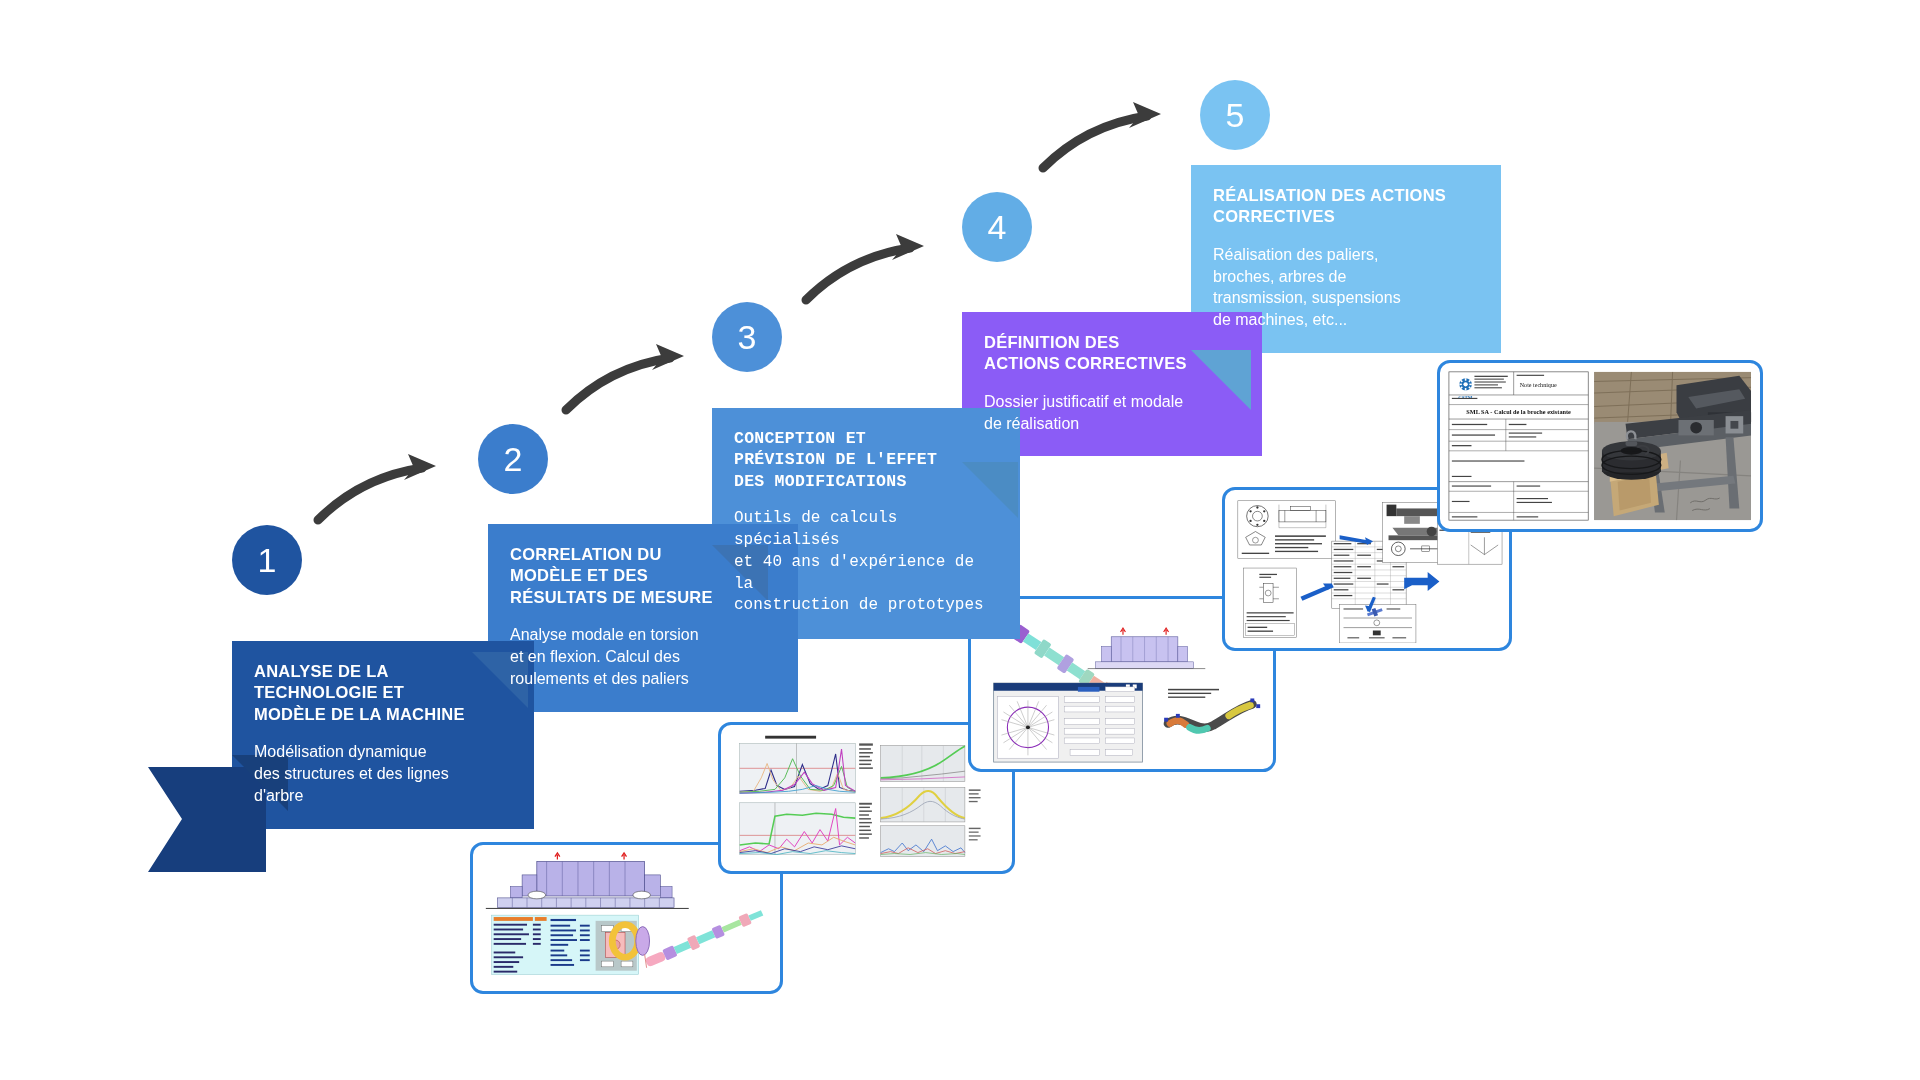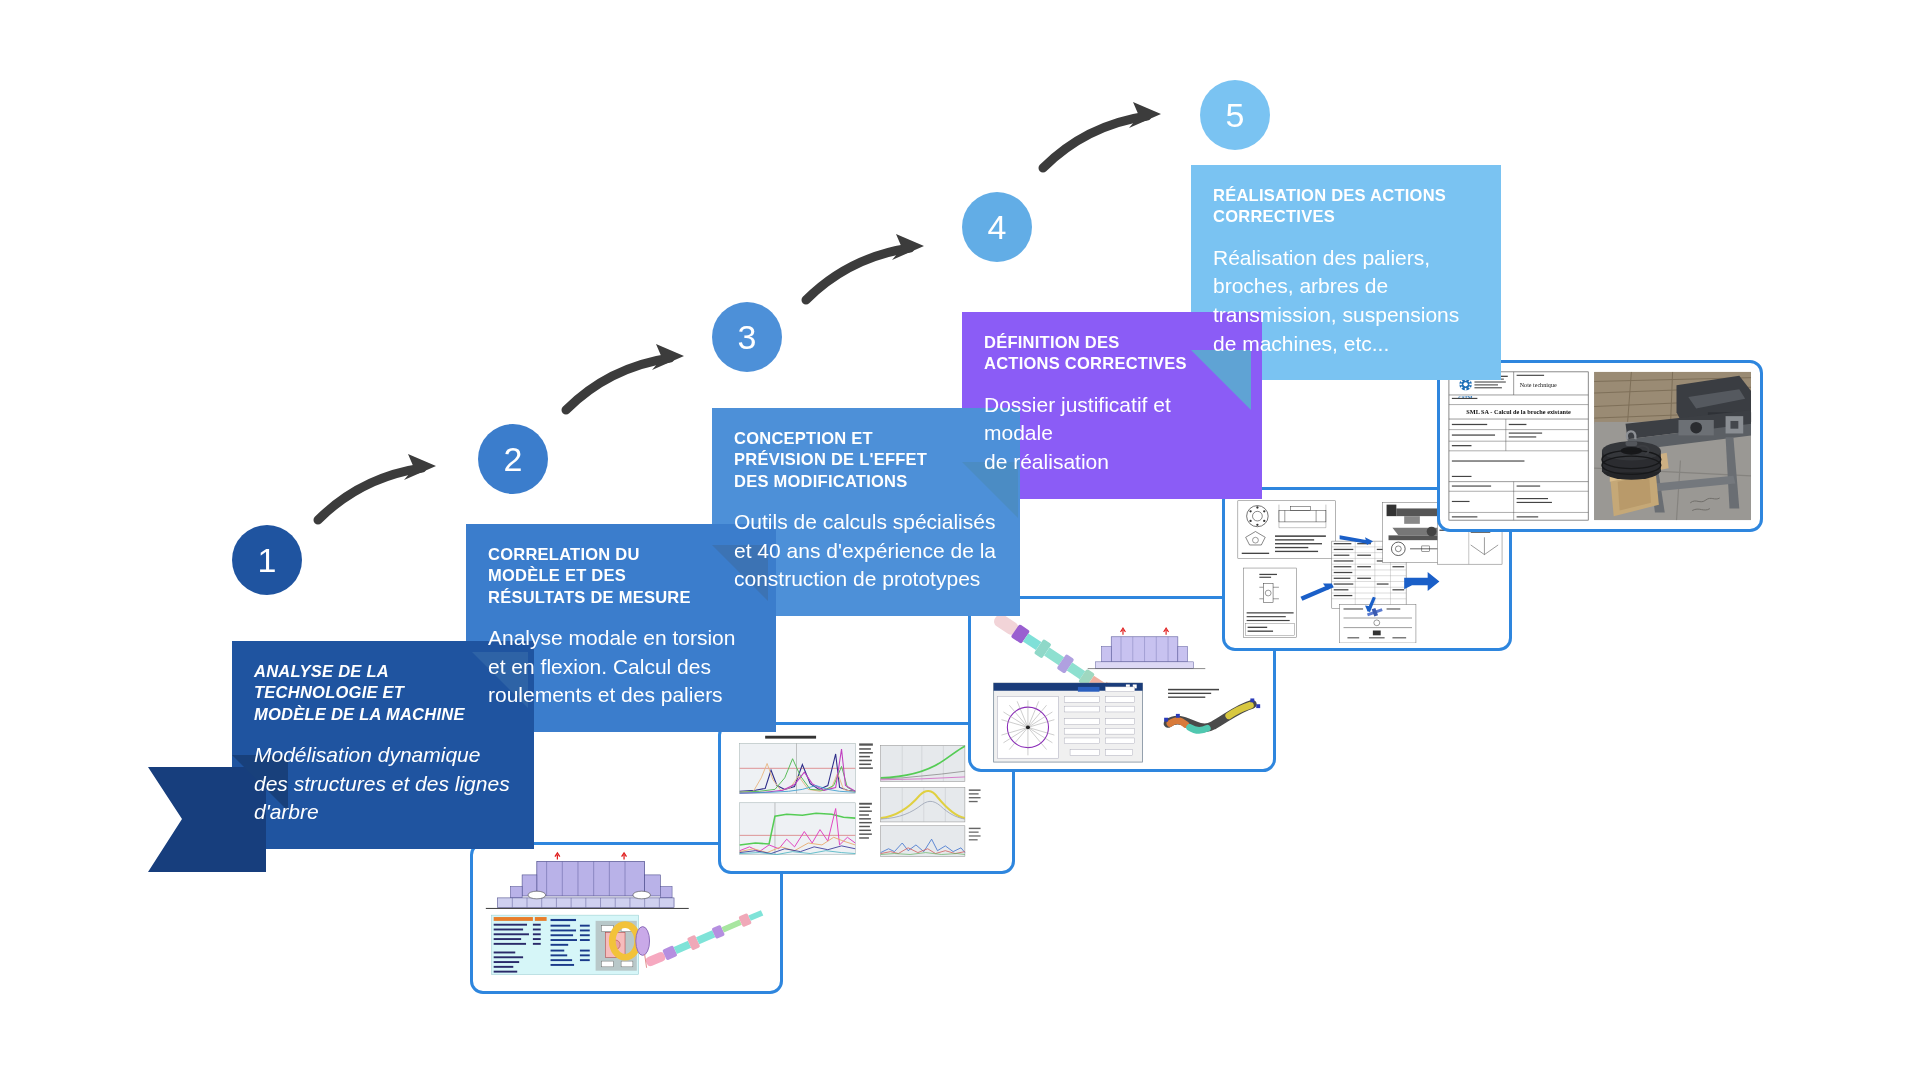--- a/index.html
+++ b/index.html
@@ -19,21 +19,21 @@
     line-height:1;
   }
 
   
   .card { position:absolute; color:#ffffff; }
   .card .inner { position:relative; z-index:3; padding:20px 22px 22px 22px; }
   .card .title {
     font-size:16.5px; font-weight:bold; line-height:1.30;
     letter-spacing:.25px; margin-bottom:16px; white-space:pre-line;
   }
-  .card .body { font-size:21px; font-weight:400; line-height:1.36; white-space:pre-line; }
+  .card .body { font-size:16px; font-weight:400; line-height:1.36; white-space:pre-line; }
   
   .fold { position:absolute; z-index:1; }
 
   
   #ribbon { position:absolute; z-index:1; }
 
   
   .arrow { position:absolute; z-index:4; }
 
   
@@ -713,55 +713,55 @@
 de réalisation</div>
     </div>
   </div>
   <div class="circle" style="left:962px; top:192px; width:70px; height:70px; background:#62ADE6;">
     <span>4</span>
   </div>
 
   <svg class="fold" style="left:712px; top:545px; width:56px; height:56px;" viewBox="0 0 56 56">
     <path d="M0 0 L56 0 L56 56 Z" fill="#3C73B4"></path>
   </svg>
-  <div class="card" style="left:712px; top:408px; width:308px; background:#4D90D8;">
+  <div class="card" style="left:712px; top:408px; width:308px; background:#4D90D8;font-family:Liberation Mono, monospace;">
     <div class="inner">
       <div class="title">CONCEPTION ET
 PRÉVISION DE L'EFFET
 DES MODIFICATIONS</div>
       <div class="body">Outils de calculs spécialisés
 et 40 ans d'expérience de la
 construction de prototypes</div>
     </div>
   </div>
   <div class="circle" style="left:712px; top:302px; width:70px; height:70px; background:#4D90D8;">
     <span>3</span>
   </div>
 
   <svg class="fold" style="left:472px; top:652px; width:56px; height:56px;" viewBox="0 0 56 56">
     <path d="M0 0 L56 0 L56 56 Z" fill="#2E63A6"></path>
   </svg>
-  <div class="card" style="left:466px; top:524px; width:310px; background:#3B7DCC;">
+  <div class="card" style="left:488px; top:524px; width:310px; background:#3B7DCC;">
     <div class="inner">
       <div class="title">CORRELATION DU
 MODÈLE ET DES
 RÉSULTATS DE MESURE</div>
       <div class="body">Analyse modale en torsion
 et en flexion. Calcul des
 roulements et des paliers</div>
     </div>
   </div>
   <div class="circle" style="left:478px; top:424px; width:70px; height:70px; background:#3B7DCC;">
     <span>2</span>
   </div>
 
   <svg class="fold" style="left:232px; top:755px; width:56px; height:56px;" viewBox="0 0 56 56">
     <path d="M0 0 L56 0 L56 56 Z" fill="#18407B"></path>
   </svg>
-  <div class="card" style="left:232px; top:641px; width:302px; background:#1F54A0;font-style:italic;">
+  <div class="card" style="left:232px; top:641px; width:302px; background:#1F54A0;">
     <div class="inner">
       <div class="title">ANALYSE DE LA
 TECHNOLOGIE ET
 MODÈLE DE LA MACHINE</div>
       <div class="body">Modélisation dynamique
 des structures et des lignes
 d'arbre</div>
     </div>
   </div>
   <div class="circle" style="left:232px; top:525px; width:70px; height:70px; background:#1F54A0;">

